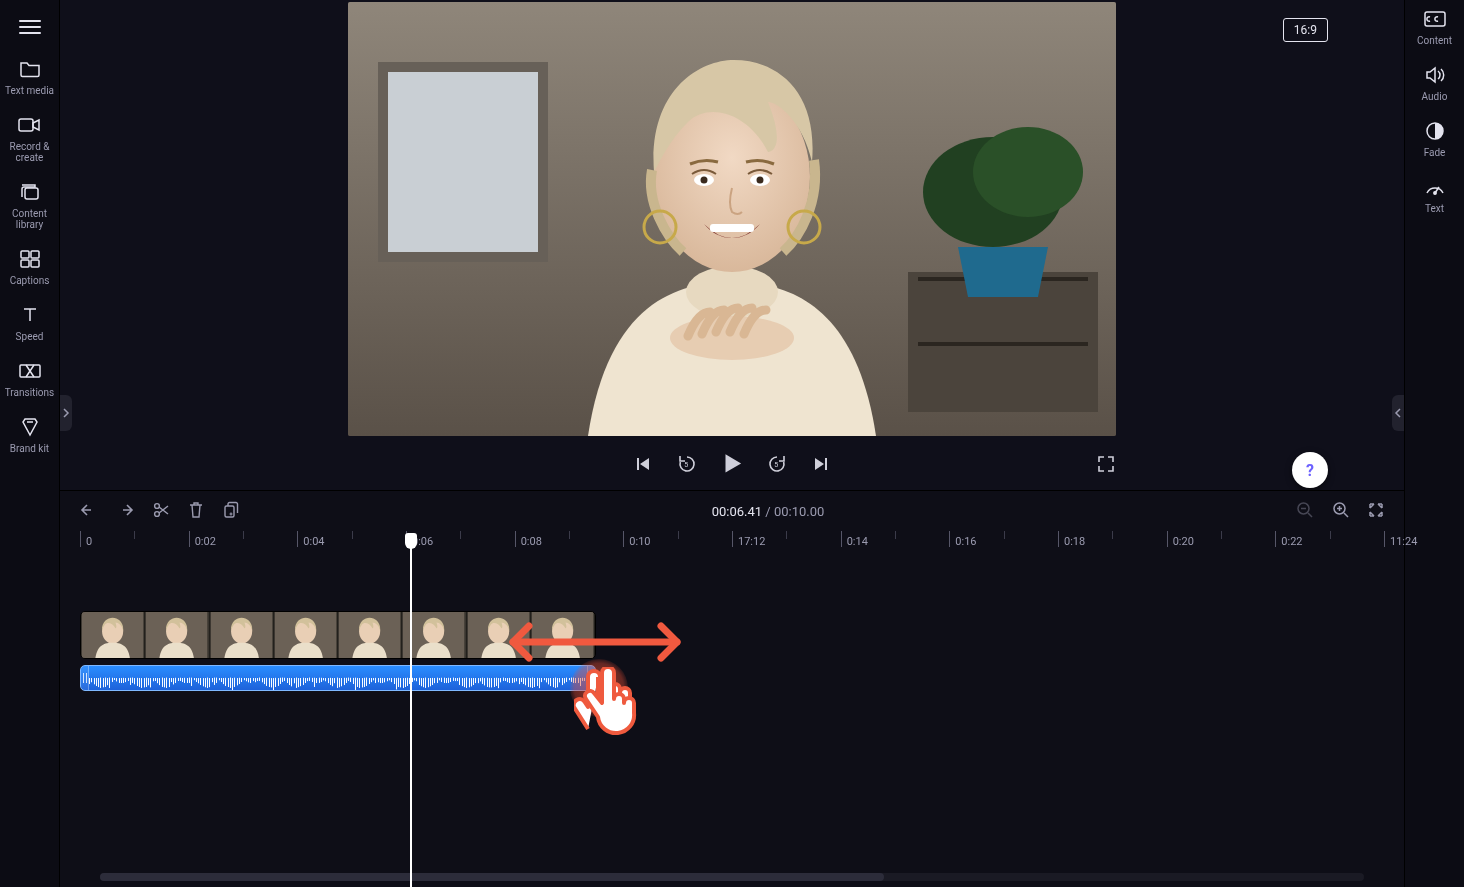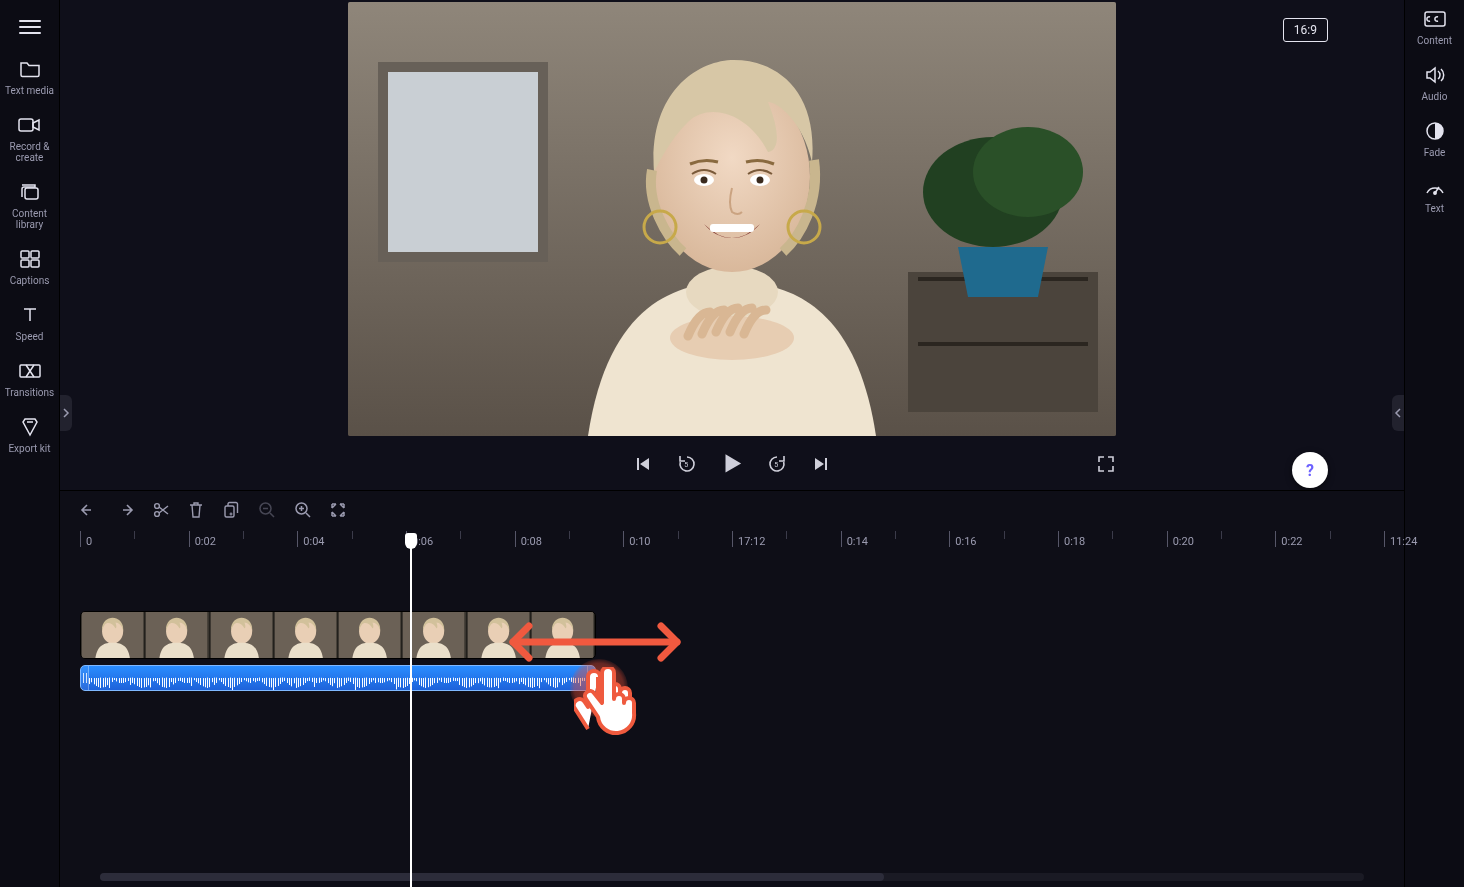--- a/index.html
+++ b/index.html
@@ -157,21 +157,21 @@
       <span>Transitions</span>
     </div>
 
     <div class="sb-item">
       <div class="ico">
         <svg width="22" height="22" viewBox="0 0 22 22" fill="none" stroke="currentColor" stroke-width="1.5">
             <path d="M6 3h10l2 3-7 13L4 6z"></path>
             <path d="M8 6h6"></path>
           </svg>
       </div>
-      <span>Export kit</span>
+      <span>Brand kit</span>
     </div>
   </div>
 
   <div class="expand-handle">
     <svg width="8" height="12" viewBox="0 0 8 12" fill="none" stroke="currentColor" stroke-width="1.5">
         <path d="M2 2l4 4-4 4"></path>
       </svg>
   </div>
 
   <div class="main">
@@ -303,20 +303,23 @@
             </svg></span>
         <span class="tbtn"><svg width="16" height="18" viewBox="0 0 16 18" fill="none" stroke="currentColor" stroke-width="1.4">
               <path d="M2 4h12M6 4V2h4v2M4 4l1 12h6l1-12"></path>
             </svg></span>
         <span class="tbtn"><svg width="18" height="18" viewBox="0 0 18 18" fill="none" stroke="currentColor" stroke-width="1.4">
               <rect x="3" y="5" width="9" height="11" rx="1.5"></rect>
               <path d="M6 5V3a1.5 1.5 0 0 1 1.5-1.5H14A1.5 1.5 0 0 1 15.5 3v9"></path>
               <path d="M7.5 13h3M9 11.5v3" stroke-width="1.2"></path>
             </svg></span>
 
+        <div class="center">
+          <span>00:06.41</span><span class="muted"> / </span><span class="muted">00:10.00</span>
+        </div>
 
         <span class="tbtn" style="opacity:.4"><svg width="18" height="18" viewBox="0 0 18 18" fill="none" stroke="currentColor" stroke-width="1.5">
               <circle cx="7.5" cy="7.5" r="5.5"></circle>
               <path d="M12 12l4 4M5 7.5h5"></path>
             </svg></span>
         <span class="tbtn"><svg width="18" height="18" viewBox="0 0 18 18" fill="none" stroke="currentColor" stroke-width="1.5">
               <circle cx="7.5" cy="7.5" r="5.5"></circle>
               <path d="M12 12l4 4M5 7.5h5M7.5 5v5"></path>
             </svg></span>
         <span class="tbtn"><svg width="16" height="16" viewBox="0 0 16 16" fill="none" stroke="currentColor" stroke-width="1.5">

